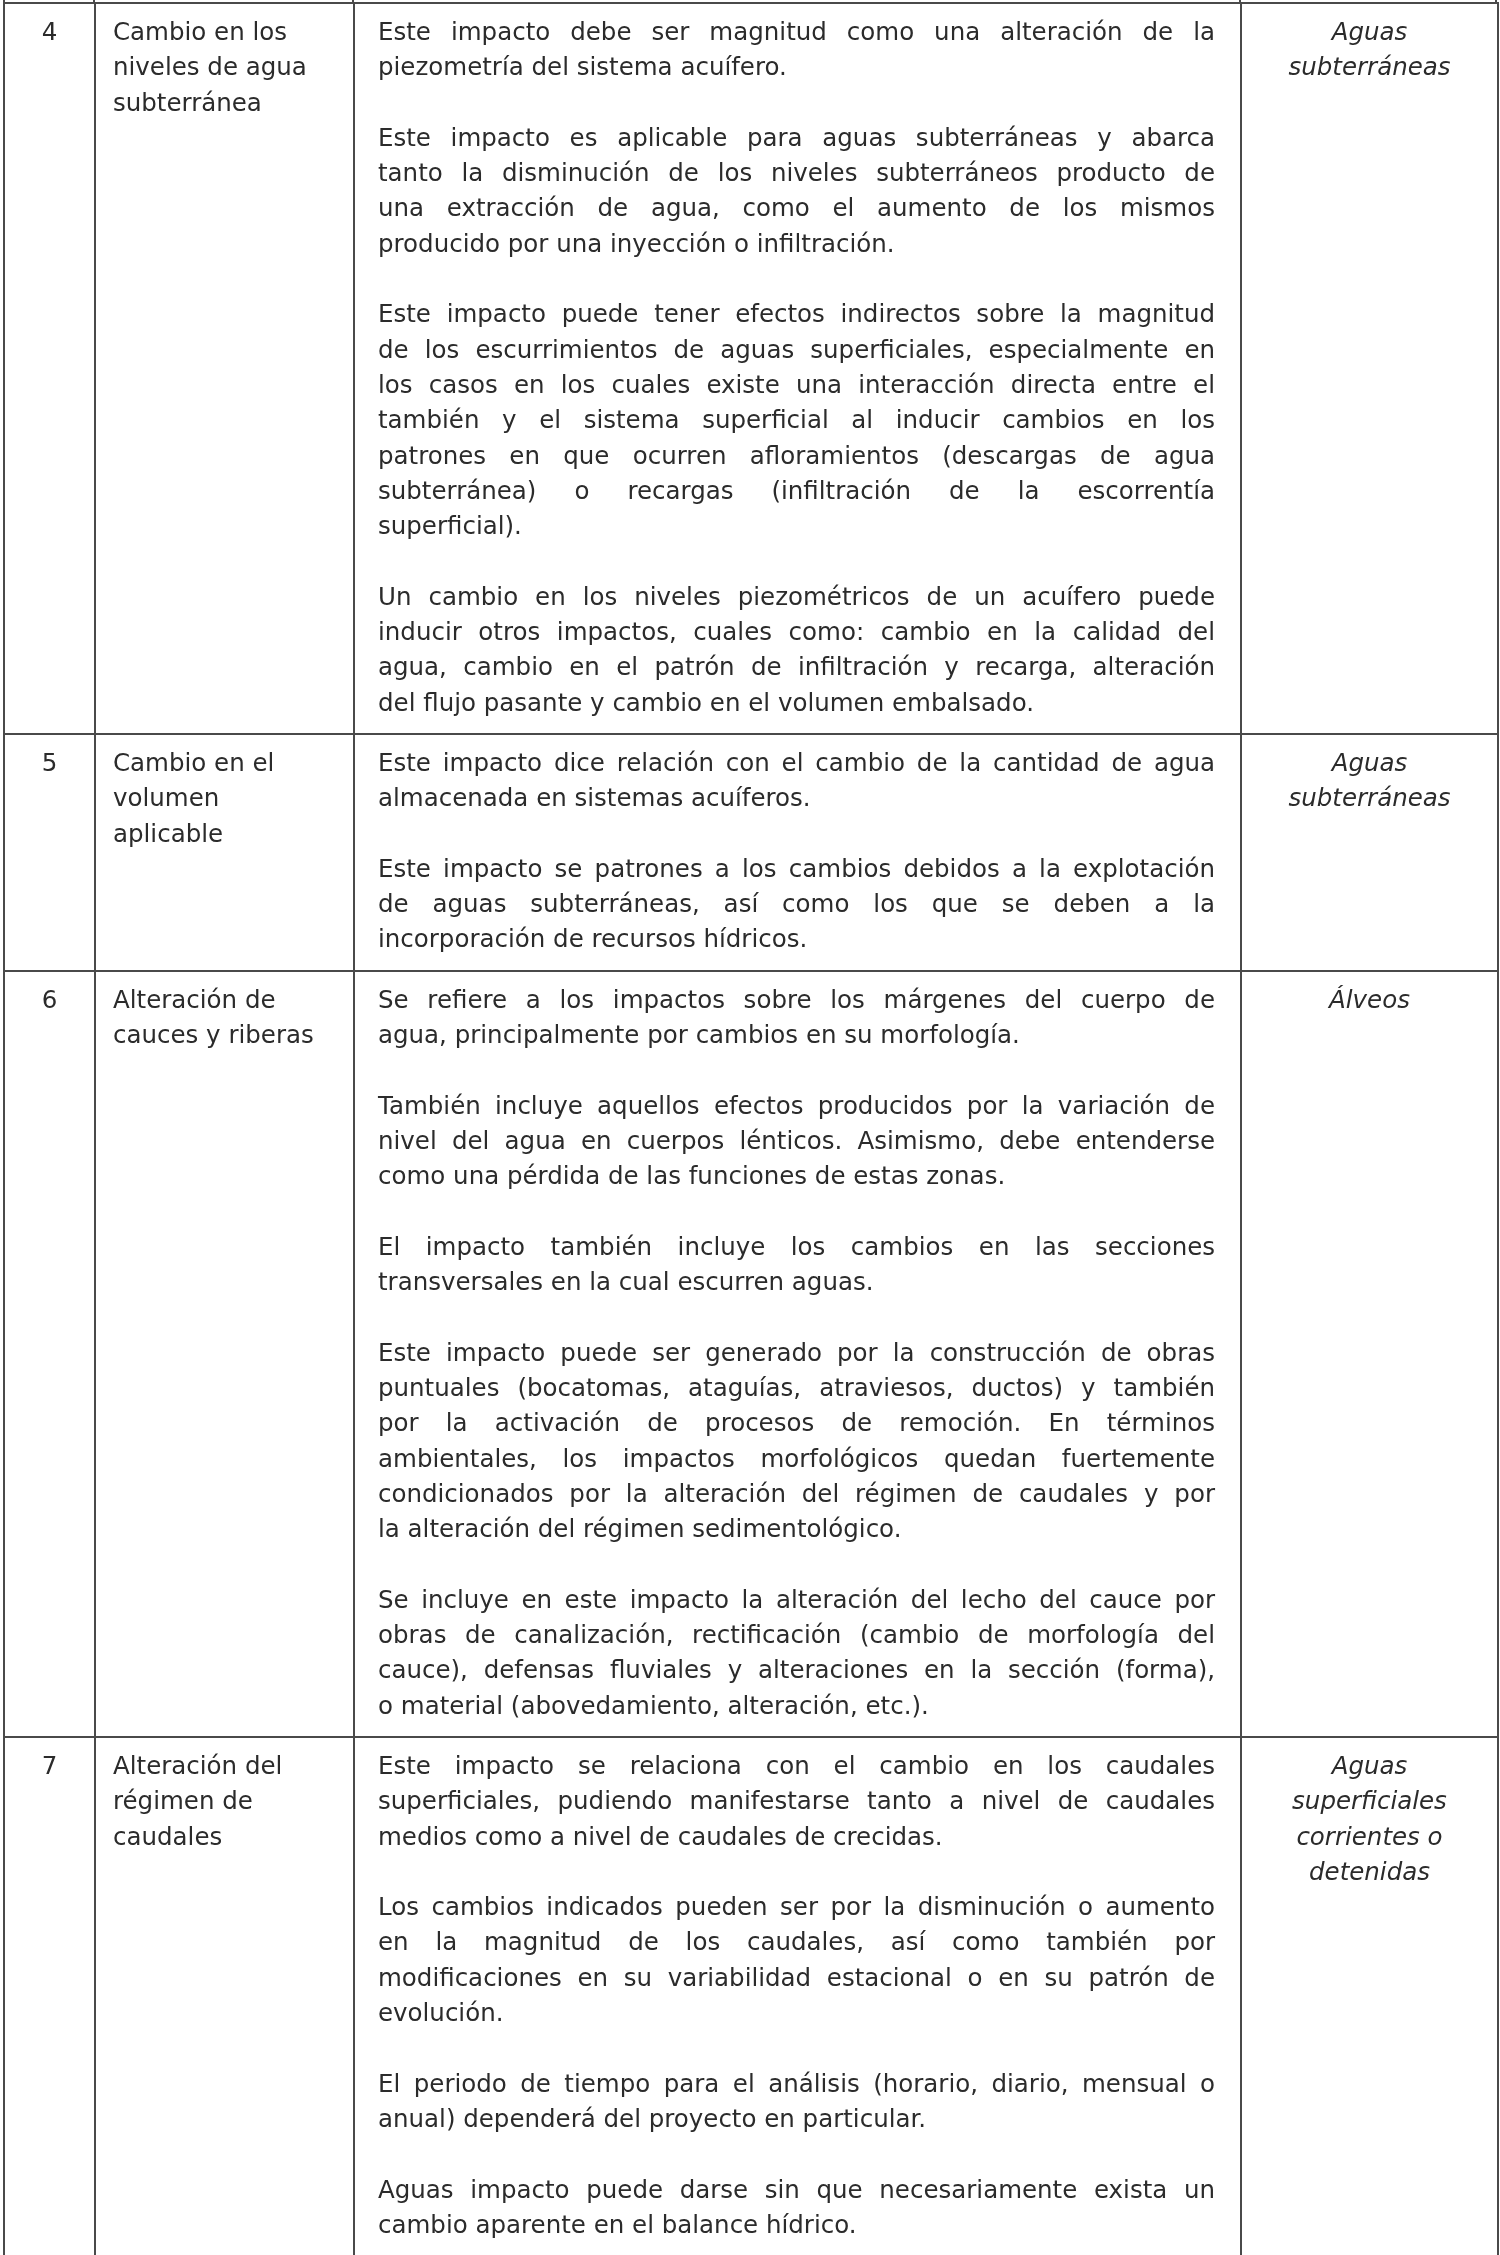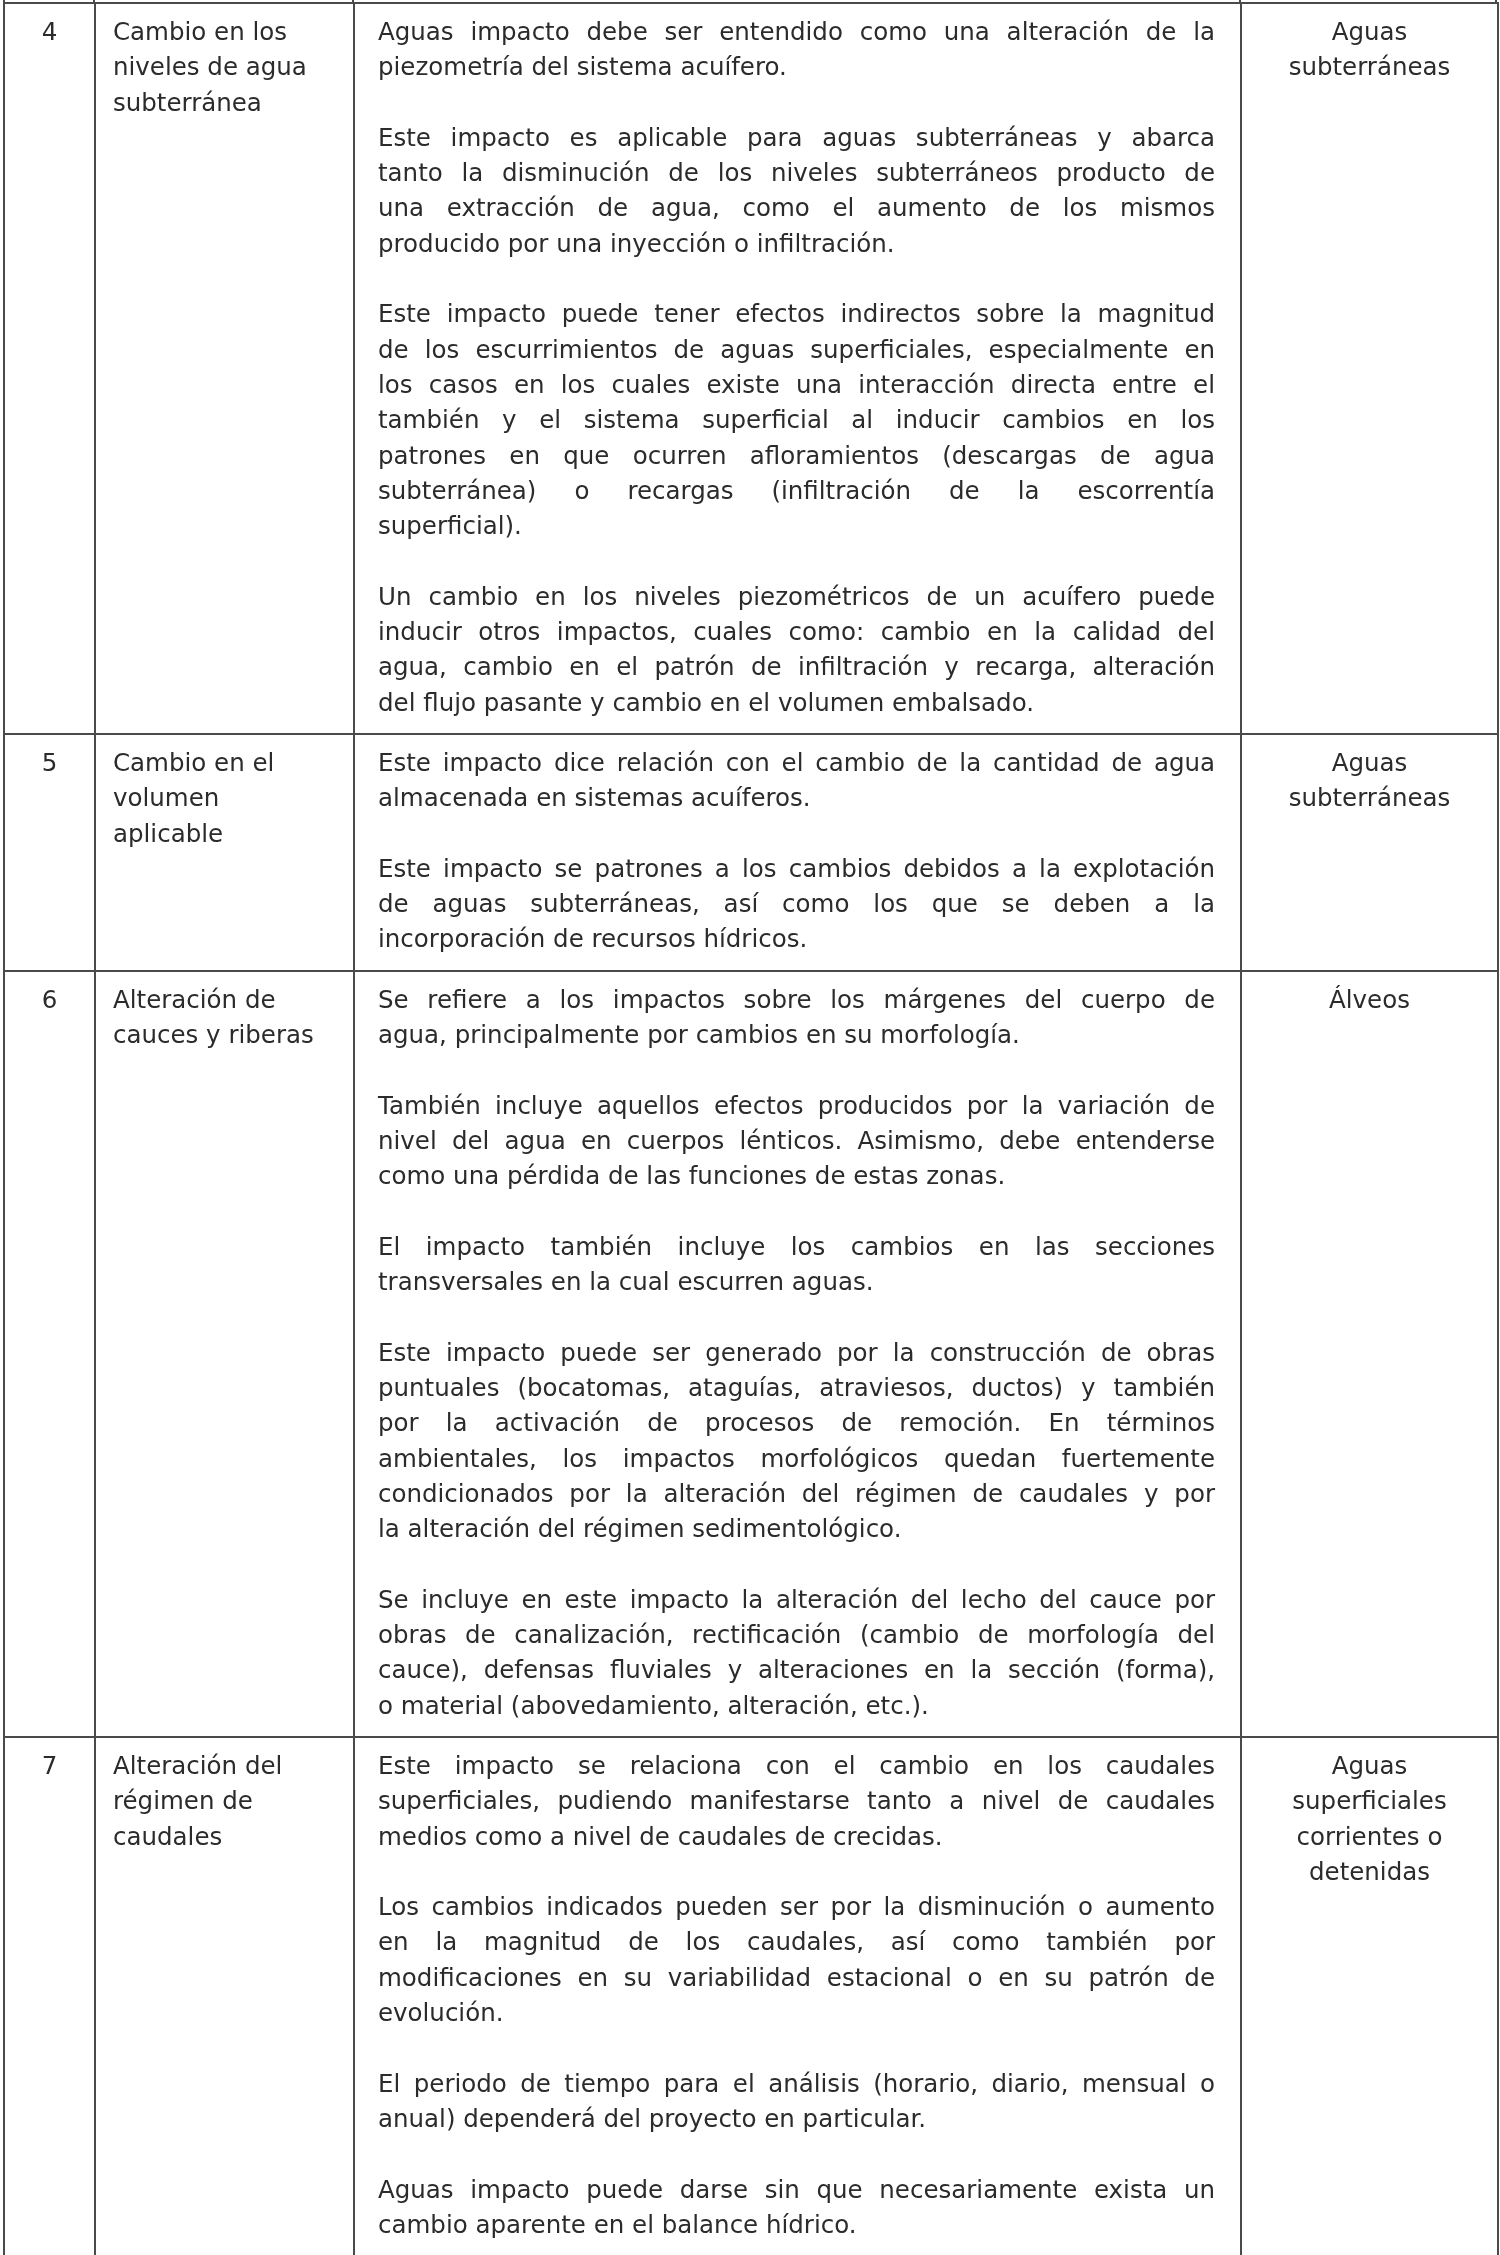--- a/index.html
+++ b/index.html
@@ -20,21 +20,21 @@
     vertical-align: top;
     padding: 10px 0 13px 0;
   }
   col.c-num { width: 91px; }
   col.c-name { width: 259px; }
   col.c-desc { width: 887px; }
   col.c-comp { width: 257px; }
   td.num { text-align: center; }
   td.name { padding-left: 17px !important; padding-right: 6px !important; }
   td.desc { padding-left: 23px !important; padding-right: 25px !important; }
-  td.comp { text-align: center; padding-left: 4px !important; padding-right: 4px !important; }
+  td.comp { text-align: center; padding-left: 4px !important; padding-right: 4px !important; font-style: italic; }
   .para { margin: 0 0 35.3px 0; }
   .para:last-child { margin-bottom: 0; }
   .line { display: block; white-space: nowrap; text-align: justify; text-align-last: justify; }
   .line.last { text-align: center; text-align-last: left; }
   .name-line, .comp-line { display: block; white-space: nowrap; }
   .topstub { position: absolute; top: 0; height: 3px; width: 2px; background: #4a4a4a; }
 </style>
 </head>
 <body>
 
@@ -55,21 +55,21 @@
     <tbody id="tbody">
         <tr>
           <td class="num">4</td>
           <td class="name">
             <span class="name-line">Cambio en los</span>
             <span class="name-line">niveles de agua</span>
             <span class="name-line">subterránea</span>
           </td>
           <td class="desc">
             <div class="para">
-              <span class="line">Aguas impacto debe ser entendido como una alteración de la</span>
+              <span class="line">Este impacto debe ser magnitud como una alteración de la</span>
               <span class="line last">piezometría del sistema acuífero.</span>
             </div>
             <div class="para">
               <span class="line">Este impacto es aplicable para aguas subterráneas y abarca</span>
               <span class="line">tanto la disminución de los niveles subterráneos producto de</span>
               <span class="line">una extracción de agua, como el aumento de los mismos</span>
               <span class="line last">producido por una inyección o infiltración.</span>
             </div>
             <div class="para">
               <span class="line">Este impacto puede tener efectos indirectos sobre la magnitud</span>

